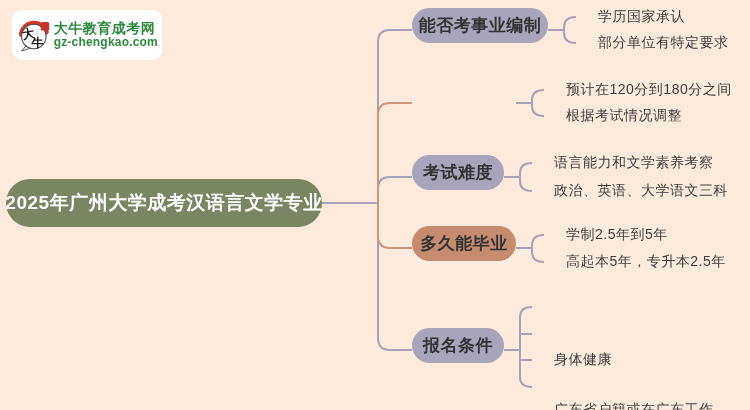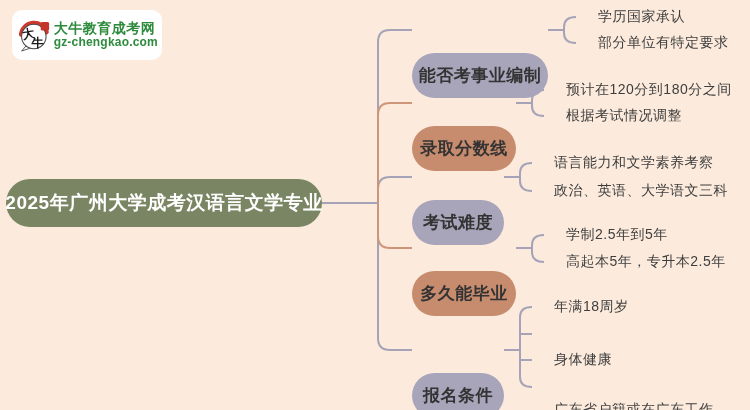--- a/index.html
+++ b/index.html
@@ -56,31 +56,30 @@
     font-size: 19px;
     font-weight: bold;
     display: flex;
     align-items: center;
     justify-content: center;
     white-space: nowrap;
     letter-spacing: 0.5px;
   }
   .branch-pill {
     position: absolute;
-    height: 45px;
+    height: 35px;
     border-radius: 23px;
     display: flex;
     align-items: center;
     justify-content: center;
     font-size: 17px;
     font-weight: bold;
     color: var(--text-dark, #333333);
     white-space: nowrap;
     letter-spacing: 0.5px;
-    margin-top: 45px;
   }
   .branch-pill.lavender { background: var(--lavender, #a8a5ba); }
   .branch-pill.salmon   { background: var(--salmon, #c78b6e); }
   .child-label {
     position: absolute;
     transform: translateY(-50%);
     font-size: 14px;
     color: var(--child-text, #3e3e3e);
     white-space: nowrap;
     letter-spacing: 0.5px;
@@ -125,26 +124,24 @@
       <span class="logo-title">大牛教育成考网</span>
       <span class="logo-domain">gz-chengkao.com</span>
     </div>
   </div>
 
   <div class="root-node">2025年广州大学成考汉语言文学专业</div>
 
 <div class="branch-pill lavender" style="left: 412px; top: 7.5px; width: 136px;">能否考事业编制</div>
     <div class="child-label" style="left: 598px; top: 43px;">部分单位有特定要求</div>
     <div class="child-label" style="left: 598px; top: 17px;">学历国家承认</div>
-    <div class="branch-pill salmon" style="left: 412px; top: 80.5px; width: 104px;">录取分数线</div>
     <div class="child-label" style="left: 566px; top: 90px;">预计在120分到180分之间</div>
     <div class="child-label" style="left: 566px; top: 116px;">根据考试情况调整</div>
     <div class="branch-pill lavender" style="left: 412px; top: 154.5px; width: 92px;">考试难度</div>
     <div class="child-label" style="left: 554px; top: 191px;">政治、英语、大学语文三科</div>
     <div class="child-label" style="left: 554px; top: 163px;">语言能力和文学素养考察</div>
     <div class="branch-pill salmon" style="left: 412px; top: 225.5px; width: 104px;">多久能毕业</div>
     <div class="child-label" style="left: 566px; top: 235px;">学制2.5年到5年</div>
     <div class="child-label" style="left: 566px; top: 262px;">高起本5年，专升本2.5年</div>
     <div class="branch-pill lavender" style="left: 412px; top: 327.5px; width: 92px;">报名条件</div>
-    <div class="child-label" style="left: 554px; top: 307px;">年满18周岁</div>
     <div class="child-label" style="left: 554px; top: 360px; text-align: right;">身体健康</div>
     <div class="child-label" style="left: 554px; top: 410px;">广东省户籍或在广东工作</div>
   </div>
 
 </body></html>

